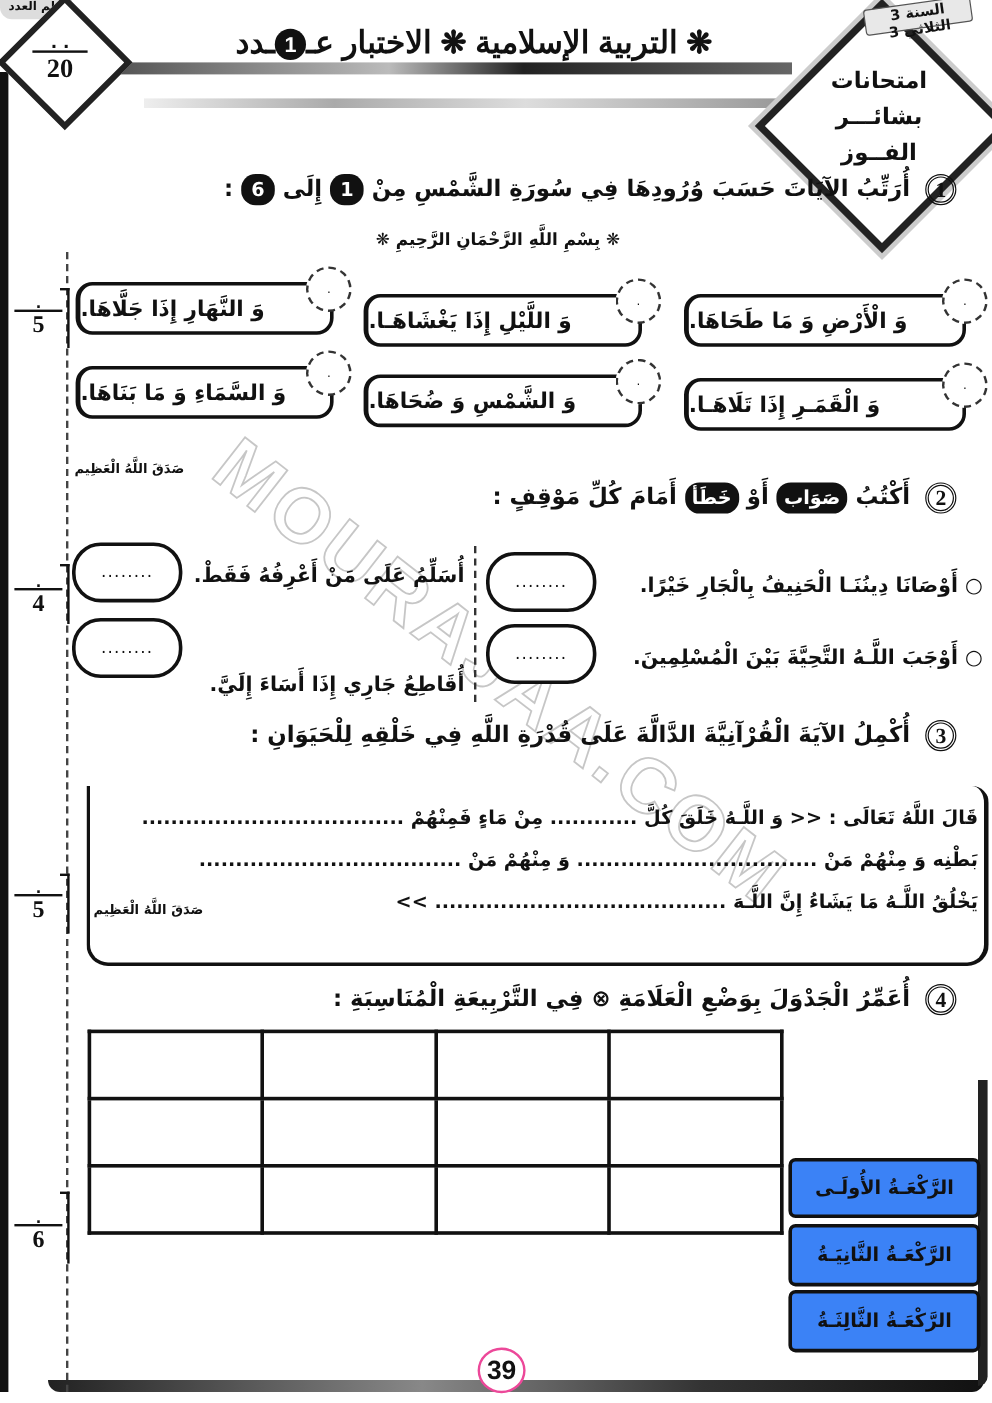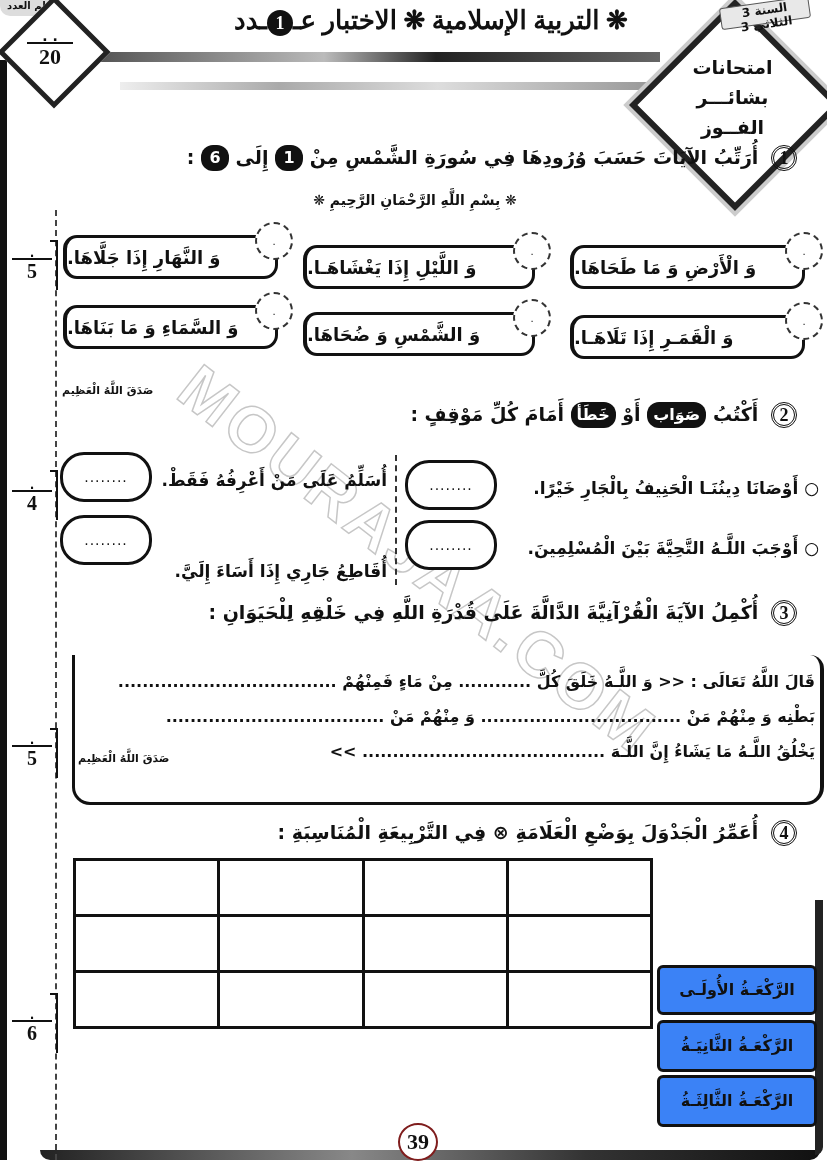--- a/index.html
+++ b/index.html
@@ -9,21 +9,21 @@
 
   
   .left-bar { left: 0; top: 60px; width: 7px; height: 1100px; background: #111; }
   .frame-bottom { left: 40px; top: 1150px; width: 780px; height: 10px; background: linear-gradient(90deg,#222,#888 40%,#333 70%,#111); border-radius: 0 0 18px 18px; }
   .frame-right { left: 815px; top: 900px; width: 8px; height: 255px; background: #222; border-radius: 0 0 10px 0; }
   .dotted-line { left: 55px; top: 210px; width: 0; height: 950px; border-left: 2px dashed #444; }
 
   
   .header-bar { left: 100px; top: 52px; width: 560px; height: 10px; background: linear-gradient(90deg,#555,#bbb 40%,#222 60%,#666); }
   .header-bar2 { left: 120px; top: 82px; width: 530px; height: 8px; background: linear-gradient(90deg,#eee,#aaa 30%,#ddd 60%,#999); }
-  .title { left: 160px; top: 5px; width: 470px; height: 44px; font-family: Liberation Serif, serif; font-weight: bold; font-size: 26px; text-align: center; direction: rtl; margin-left: 36px; }
+  .title { left: 160px; top: 20px; width: 470px; height: 44px; font-family: Liberation Sans, sans-serif; font-weight: bold; font-size: 26px; text-align: center; direction: rtl; }
   .title .num-badge { display: inline-block; width: 26px; height: 26px; border-radius: 50%; background: #111; color: #fff; font-size: 18px; line-height: 26px; text-align: center; vertical-align: middle; }
   .score-diamond { left: 14px; top: 12px; width: 80px; height: 80px; transform: rotate(45deg); border: 5px solid #222; background: #fff; }
   .score-box { left: 20px; top: 30px; width: 60px; height: 50px; text-align: center; }
   .score-box .dots { font-size: 14px; font-weight: bold; line-height: 12px; }
   .score-box .line { width: 46px; margin: 0 auto; border-top: 2px solid #111; }
   .score-box .den { font-family: "Liberation Serif", serif; font-size: 22px; font-weight: bold; }
   .tl-tag { left: 0; top: 0; width: 60px; height: 16px; font-size: 10px; font-weight: bold; text-align: center; background: #ddd; border-radius: 0 0 10px 10px; }
 
   .brand-diamond { left: 660px; top: 30px; width: 150px; height: 150px; transform: rotate(45deg); border: 6px solid #222; background: #fff; box-shadow: 0 0 0 4px #ccc; }
   .brand-text { left: 675px; top: 52px; width: 115px; text-align: center; font-weight: bold; font-size: 19px; line-height: 30px; direction: rtl; }
@@ -56,21 +56,21 @@
 
   
   .q3box { left: 72px; top: 655px; width: 752px; height: 150px; border: 3px solid #111; border-right-width: 4px; border-radius: 0 14px 18px 18px; border-top: none; }
   .q3line { font-size: 16px; font-weight: bold; direction: rtl; white-space: nowrap; }
 
   
   table.grid { border-collapse: collapse; position: absolute; }
   table.grid td { border: 3px solid #111; text-align: center; vertical-align: middle; font-weight: bold; font-size: 15px; direction: rtl; }
   .rowlab { border: 3px solid #111; border-radius: 6px; font-size: 16px; font-weight: bold; text-align: center; direction: rtl; background: #3b82f6; }
 
-  .page-num { left: 398px; top: 1123px; width: 40px; height: 38px; border: 2px solid #7f1d1d; border-radius: 50%; background: #fff; text-align: center; font-family: Liberation Serif, serif; font-weight: bold; font-size: 22px; line-height: 34px; }
+  .page-num { left: 398px; top: 1123px; width: 40px; height: 38px; border: 2px solid #ec4899; border-radius: 50%; background: #fff; text-align: center; font-family: Liberation Sans, sans-serif; font-weight: bold; font-size: 22px; line-height: 34px; }
 
   .watermark { left: 210px; top: 350px; font-size: 64px; font-weight: bold; color: transparent; -webkit-text-stroke: 1.5px #999; transform: rotate(38deg); transform-origin: left top; opacity: 0.55; letter-spacing: 4px; font-family: "Liberation Sans", sans-serif; }
 </style>
 </head>
 <body>
 
 <div class="abs left-bar"></div>
 <div class="abs frame-bottom"></div>
 <div class="abs frame-right"></div>
 <div class="abs dotted-line"></div>

